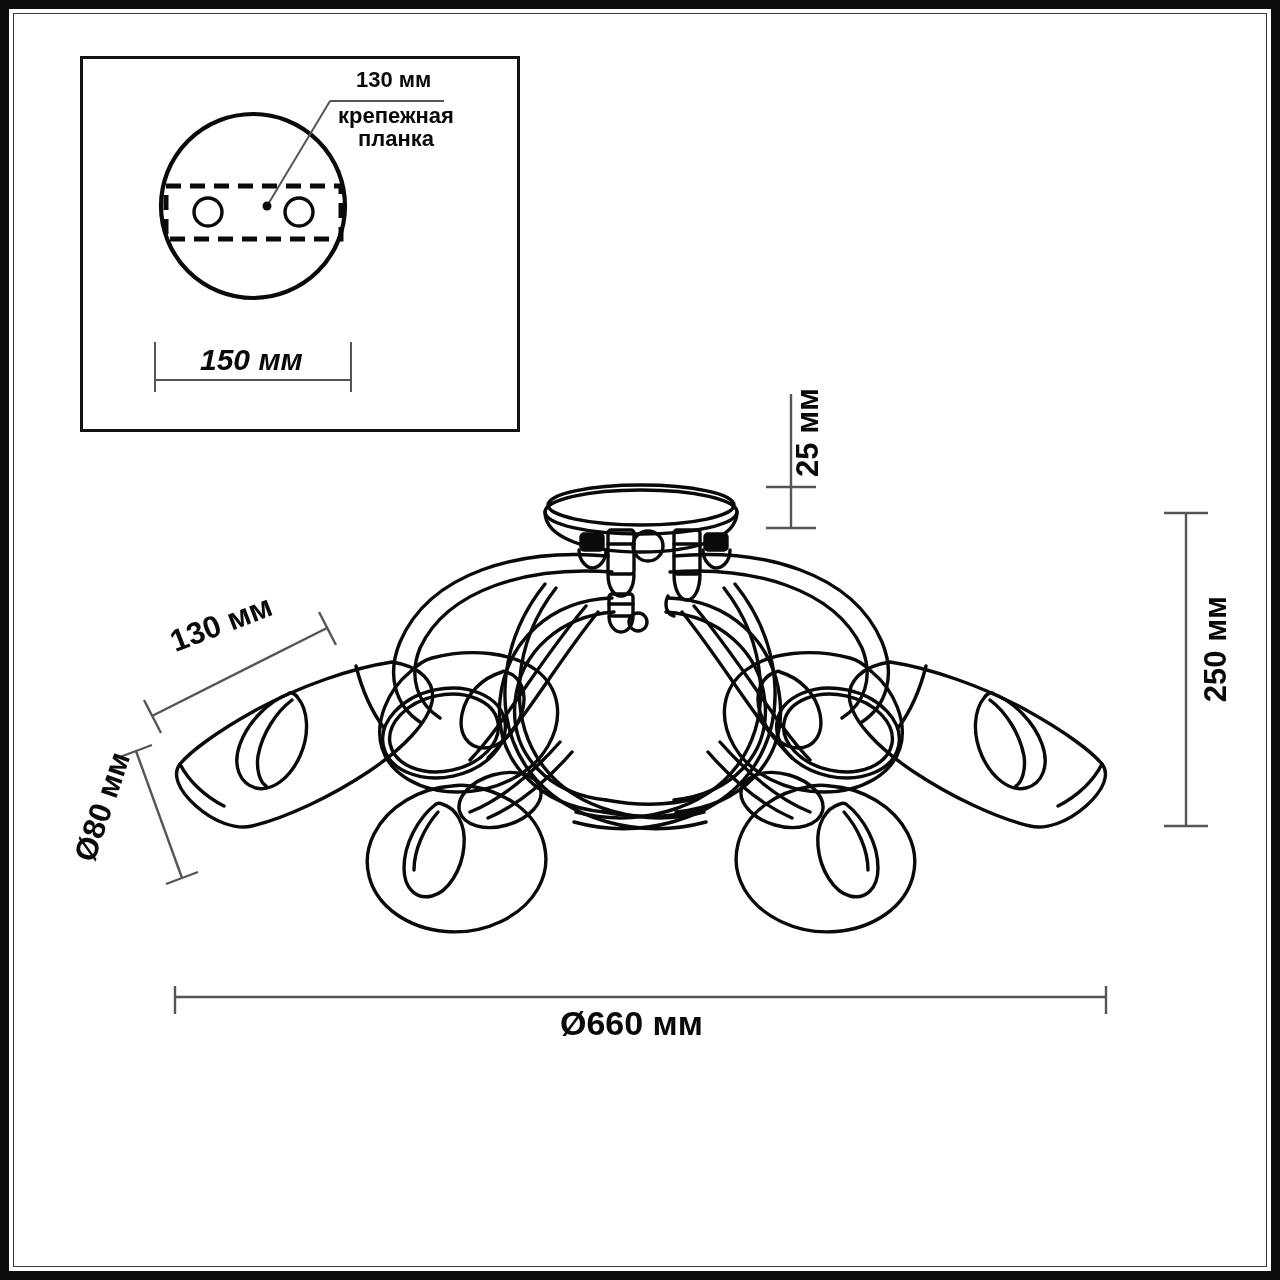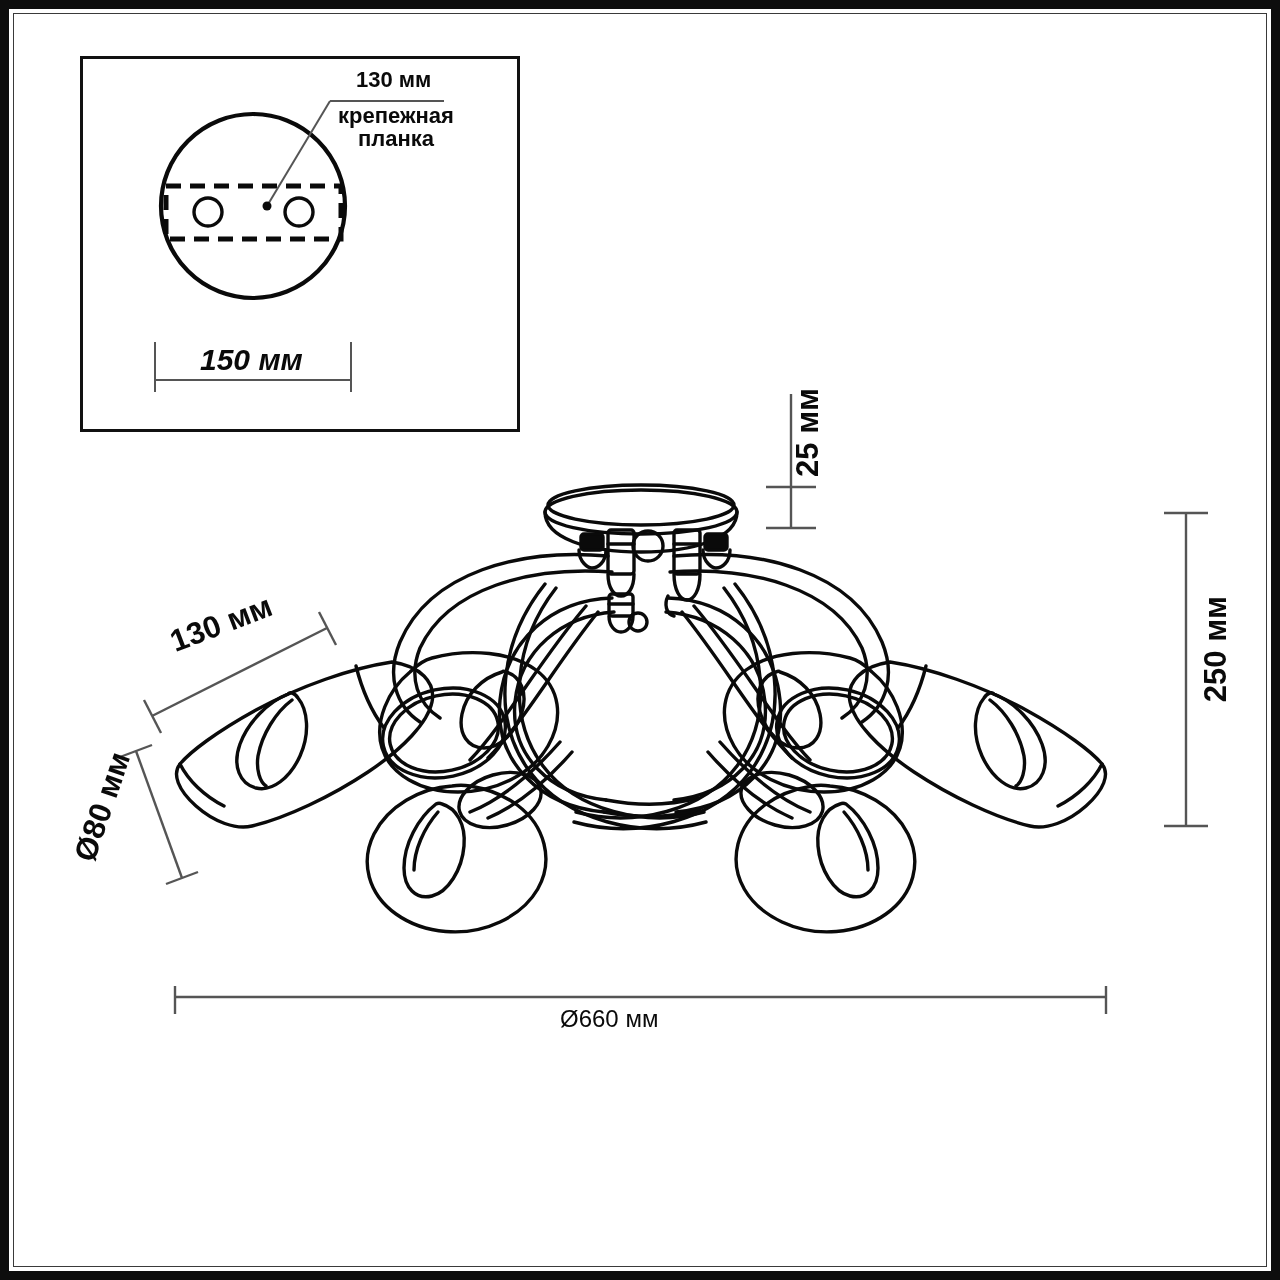--- a/index.html
+++ b/index.html
@@ -68,21 +68,21 @@
     transform:rotate(-21deg);
   }
   .lbl-d80{
     left:106px; top:748px;
     font-size:31px; font-weight:700;
     transform-origin:left top;
     transform:rotate(-71deg) translate(-100%,0);
   }
   .lbl-d660{
     left:560px; top:1006px;
-    font-size:24px; font-weight:400;
+    font-size:34px; font-weight:700;
   }
 </style>
 </head>
 <body>
 
 <div id="sheet">
 
   <svg class="svg-layer" width="1280" height="1280" viewBox="0 0 1280 1280">
     <g fill="none" stroke="#0a0a0a" stroke-width="3.4" stroke-linecap="round" stroke-linejoin="round">
 

